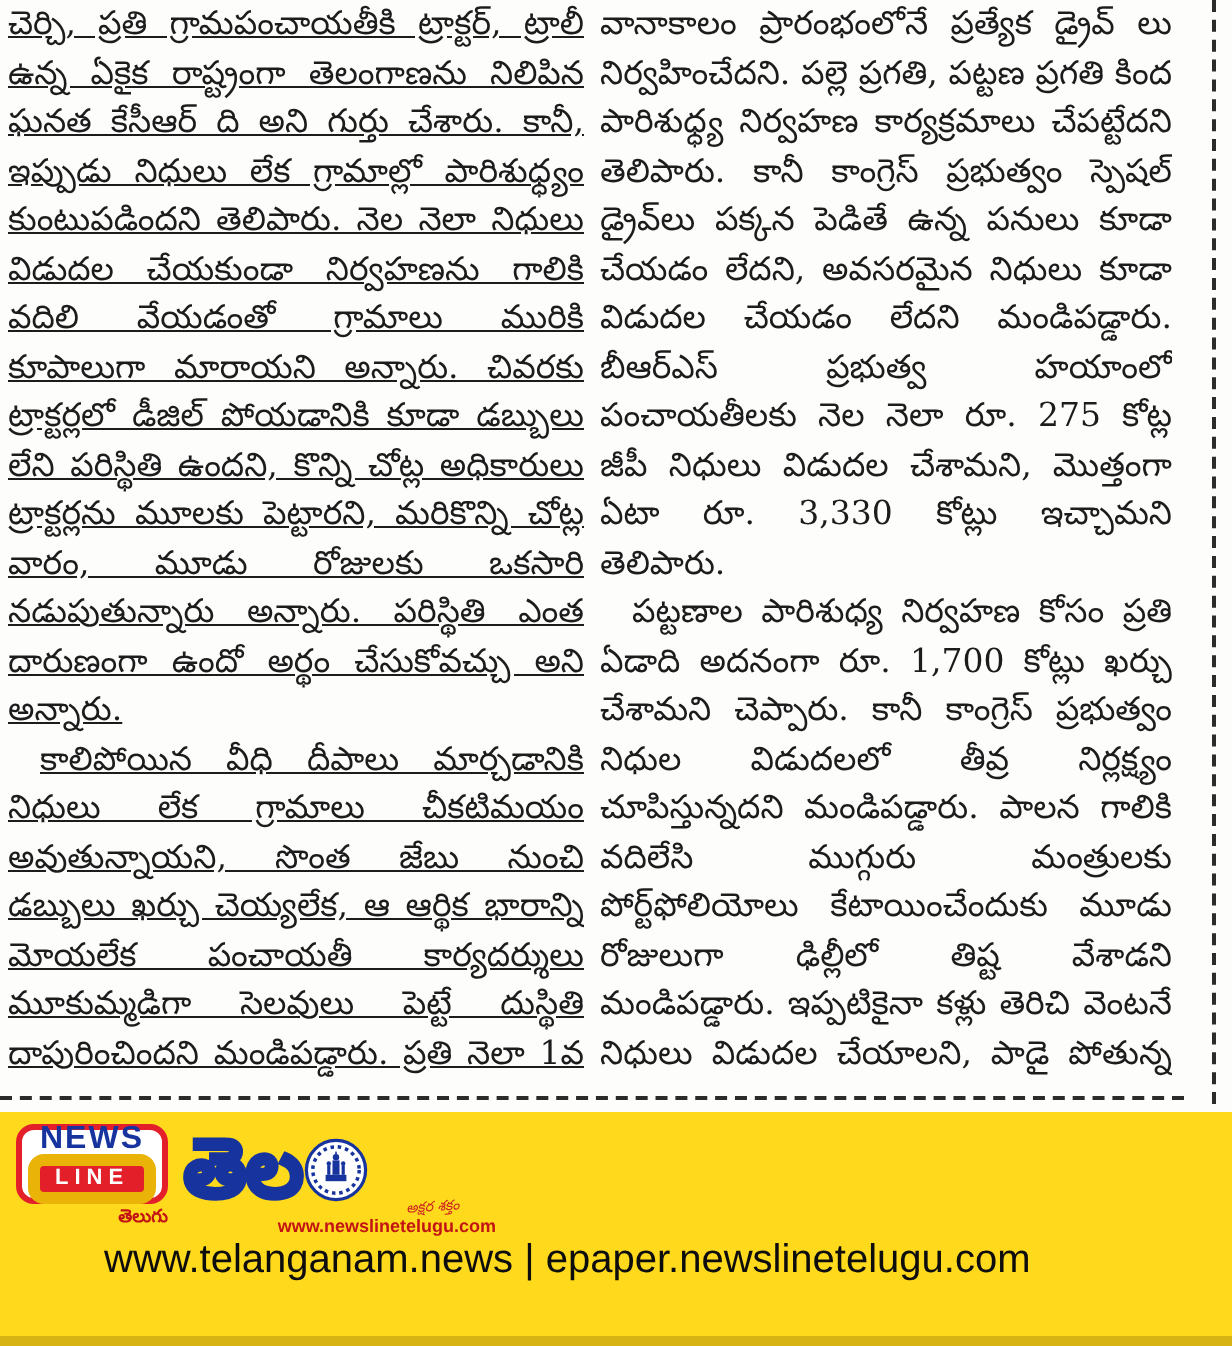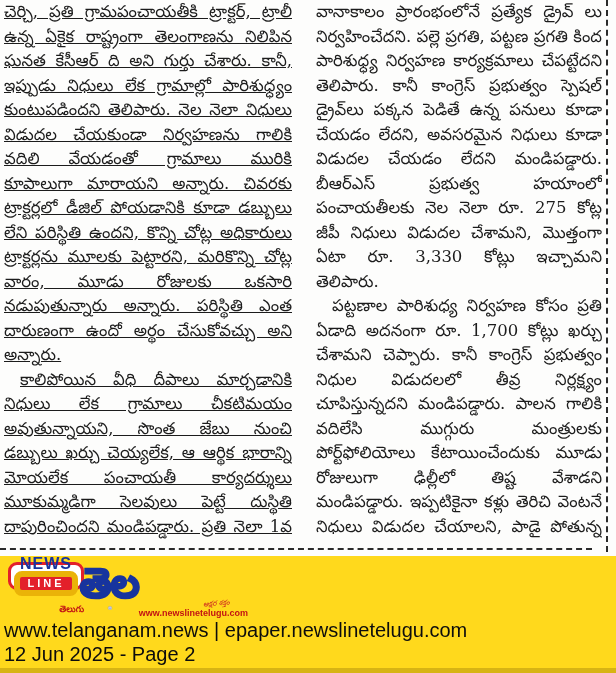--- a/index.html
+++ b/index.html
@@ -10,21 +10,21 @@
   
   .article{
     position:absolute;left:0;top:0;width:616px;height:556px;background:#fdfdfc;
   }
   .col{
     position:absolute;top:0;height:540px;overflow:hidden;
     color:#1c1c1c;font-family:"DejaVu Serif","Liberation Serif",serif;
     font-size:16.5px;line-height:24.5px;text-align:justify;
   }
   .col-left{left:4px;width:288px;text-decoration:underline;}
-  .col-right{left:316px;width:286px;}
+  .col-right{left:300px;width:286px;}
   .col p{margin:0;}
   .col p + p{ text-indent:16px; }
   .v-dash{
     position:absolute;left:606px;top:0;height:552px;width:0;
     border-left:2px dashed #2b2b2b;
   }
   .h-dash{
     position:absolute;left:0;top:548px;width:592px;height:0;
     border-top:2px dashed #2b2b2b;
   }
@@ -32,42 +32,42 @@
   .footer{
     position:absolute;left:0;top:556px;width:616px;height:117px;
     background:#FFD91C;
   }
   .footer::after{ 
     content:"";position:absolute;left:0;bottom:0;width:100%;height:5px;
     background:rgba(110,85,0,0.28);
   }
   
   .nl-box{
-    position:absolute;left:8px;top:6px;width:76px;height:28px;
+    position:absolute;left:8px;top:6px;width:76px;height:40px;
     background:#ffffff;border:3px solid #E3202A;border-radius:9px;
     display:flex;flex-direction:column;align-items:center;justify-content:center;
     box-sizing:border-box;
   }
   .nl-news{
     color:#17349E;font-weight:bold;font-size:16px;letter-spacing:1px;
     line-height:15px;font-family:"Liberation Sans",sans-serif;
   }
   .nl-line{
     background:#E3202A;color:#ffffff;font-weight:bold;font-size:11px;
     letter-spacing:3px;line-height:13px;padding:0 7px;border-radius:8px;
     border:6px solid #eab308;font-family:"Liberation Sans",sans-serif;
   }
   .nl-sub{
     position:absolute;left:8px;top:48px;width:76px;text-align:right;
     color:#C21414;font-size:9px;font-weight:bold;line-height:10px;
   }
   
   .masthead{
-    position:absolute;left:80px;top:4px;height:50px;
-    display:flex;align-items:center;white-space:nowrap;flex-direction:column;
+    position:absolute;left:92px;top:4px;height:50px;
+    display:flex;align-items:center;white-space:nowrap;
   }
   .masthead .mword{
     font-size:40px;font-weight:bold;line-height:46px;
     color:#FFD91C;-webkit-text-stroke:2.5px #17349E;
     text-shadow:0 0 1px #17349E;
     font-family:"DejaVu Serif",serif;
   }
   .emblem{margin:0 1px;display:block;}
   .mast-url{
     position:absolute;left:96px;top:52px;width:152px;text-align:right;
@@ -78,21 +78,21 @@
     position:absolute;left:203px;top:42px;width:70px;
     color:#CC2222;font-size:7px;line-height:8px;font-style:italic;
     transform:rotate(-4deg);
   }
   
   .footer-text{
     position:absolute;left:4px;top:62px;width:600px;
     color:#0d0d0d;font-family:"Liberation Sans",sans-serif;
     font-size:20px;line-height:24px;
   }
-  .footer-text .ln{display:block;}
+  .footer-text .ln{display:block;margin-left:48px;}
 </style>
 </head>
 <body>
 
 <div class="article">
 
   <div class="col col-left">
     <p>చెర్చి, ప్రతి గ్రామపంచాయతీకి ట్రాక్టర్, ట్రాలీ ఉన్న ఏకైక రాష్ట్రంగా తెలంగాణను నిలిపిన ఘనత కేసీఆర్ ది అని గుర్తు చేశారు. కానీ, ఇప్పుడు నిధులు లేక గ్రామాల్లో పారిశుధ్ధ్యం కుంటుపడిందని తెలిపారు. నెల నెలా నిధులు విడుదల చేయకుండా నిర్వహణను గాలికి వదిలి వేయడంతో గ్రామాలు మురికి కూపాలుగా మారాయని అన్నారు. చివరకు ట్రాక్టర్లలో డీజిల్ పోయడానికి కూడా డబ్బులు లేని పరిస్థితి ఉందని, కొన్ని చోట్ల అధికారులు ట్రాక్టర్లను మూలకు పెట్టారని, మరికొన్ని చోట్ల వారం, మూడు రోజులకు ఒకసారి నడుపుతున్నారు అన్నారు. పరిస్థితి ఎంత దారుణంగా ఉందో అర్థం చేసుకోవచ్చు అని అన్నారు.</p>
     <p>కాలిపోయిన వీధి దీపాలు మార్చడానికి నిధులు లేక గ్రామాలు చీకటిమయం అవుతున్నాయని, సొంత జేబు నుంచి డబ్బులు ఖర్చు చెయ్యలేక, ఆ ఆర్థిక భారాన్ని మోయలేక పంచాయతీ కార్యదర్శులు మూకుమ్మడిగా సెలవులు పెట్టే దుస్థితి దాపురించిందని మండిపడ్డారు. ప్రతి నెలా 1వ తేదీనే జీతాలు చెల్లిస్తామని గొప్పలు చెప్పుకున్న కాంగ్రెస్ ప్రభుత్వం ఆచరణలో మాత్రం</p>
   </div>
@@ -130,15 +130,14 @@
       <rect x="19.5" y="8.5" width="1" height="3" fill="#17349E"></rect>
     </svg>
   </div>
 
   <div class="mast-url">www.newslinetelugu.com</div>
 
   <div class="tagline">అక్షర శక్తం</div>
 
   <div class="footer-text">
     <span class="ln">www.telanganam.news | epaper.newslinetelugu.com</span>
-    <span class="ln">12 Jun 2025 - Page 2</span>
   </div>
 </div>
 
 </body></html>

